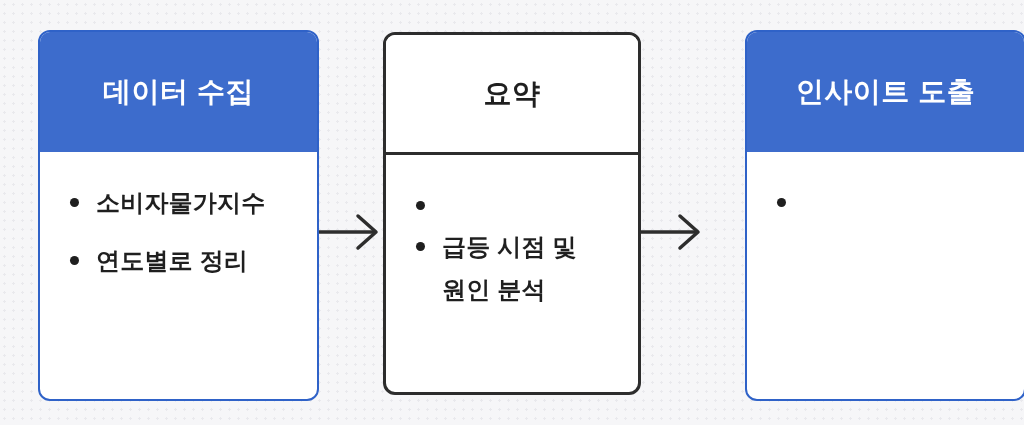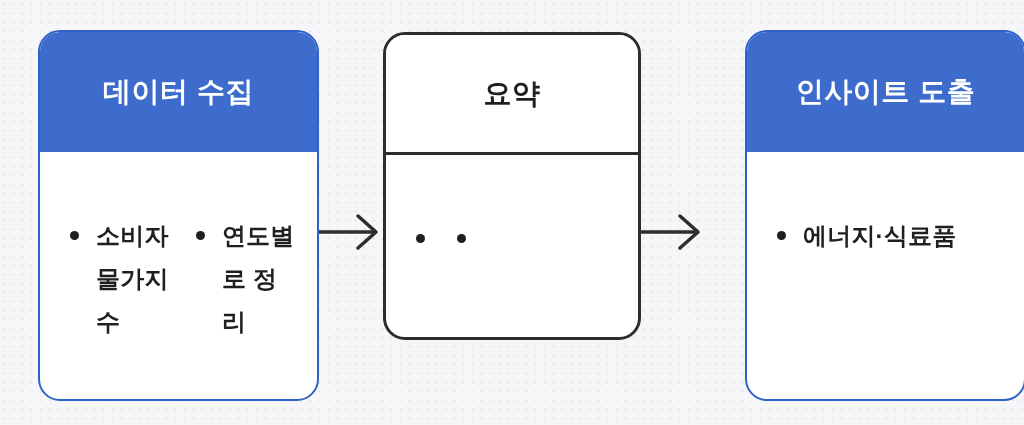--- a/index.html
+++ b/index.html
@@ -13,25 +13,24 @@
     width: 1024px;
     height: 425px;
     background-color: #f6f6f8;
     background-image: radial-gradient(#e9e9ed 1px, transparent 1.2px);
     background-size: 9px 9px;
     overflow: hidden;
   }
   .card {
     position: absolute;
     background: #ffffff;
-    border-radius: 22px;
+    border-radius: 12px;
     overflow: hidden;
     display: flex;
     flex-direction: column;
-    gap: 33px;
   }
   .card.blue { border: 2px solid #2f62c8; }
   .card.outline { border: 3px solid #2d2d2d; }
 
   .card-header {
     flex: 0 0 auto;
     height: 120px;
     display: flex;
     align-items: center;
     justify-content: center;
@@ -46,21 +45,21 @@
   .card.outline .card-header {
     background: #ffffff;
     color: #1f1f1f;
     border-bottom: 3px solid #2d2d2d;
   }
 
   .card-body {
     flex: 1 1 auto;
     padding: 29px 20px 12px 30px;
     display: flex;
-    flex-direction: row;
+    flex-direction: column;
     gap: 15px;
   }
   .bullet {
     display: flex;
     align-items: flex-start;
   }
   .dot {
     flex: 0 0 auto;
     width: 9px;
     height: 9px;
@@ -72,21 +71,21 @@
   .bullet-text {
     font-size: 24px;
     font-weight: 600;
     color: #1f1f1f;
     line-height: 43px;
     letter-spacing: 0.2px;
   }
   .bullet-text .line { display: block; }
 
   #card-collect { left: 38px; top: 30px; width: 281px; height: 371px; }
-  #card-summary { left: 383px; top: 32px; width: 258px; height: 308px; }
+  #card-summary { left: 383px; top: 32px; width: 258px; height: 363px; }
   #card-insight { left: 705px; top: 30px; width: 281px; height: 371px; margin-left: 40px; }
 
   .arrow {
     position: absolute;
     top: 209px;
     width: 64px;
     height: 46px;
   }
   #arrow-1 { left: 318px; }
   #arrow-2 { left: 640px; }
@@ -121,35 +120,36 @@
 
   <div class="card outline" id="card-summary">
     <div class="card-header">요약</div>
     <div class="card-body">
       <div class="bullet">
         <span class="dot"></span>
       </div>
       <div class="bullet">
         <span class="dot"></span>
         <span class="bullet-text">
+          <span class="line">급등 시점 및</span>
+          <span class="line">원인 분석</span>
         </span>
       </div>
     </div>
   </div>
 
   <svg class="arrow" id="arrow-2" viewBox="0 0 64 46">
     <line x1="1" y1="23" x2="56" y2="23" stroke="#2d2d2d" stroke-width="3.5"></line>
     <polyline points="40,7 58,23 40,39" fill="none" stroke="#2d2d2d" stroke-width="3.5" stroke-linecap="round" stroke-linejoin="round"></polyline>
   </svg>
 
   <div class="card blue" id="card-insight">
     <div class="card-header">인사이트 도출</div>
     <div class="card-body">
       <div class="bullet">
         <span class="dot"></span>
         <span class="bullet-text">
-          <span class="line">에너지·식료품</span>
         </span>
       </div>
     </div>
   </div>
 
 </div>
 
 </body></html>

